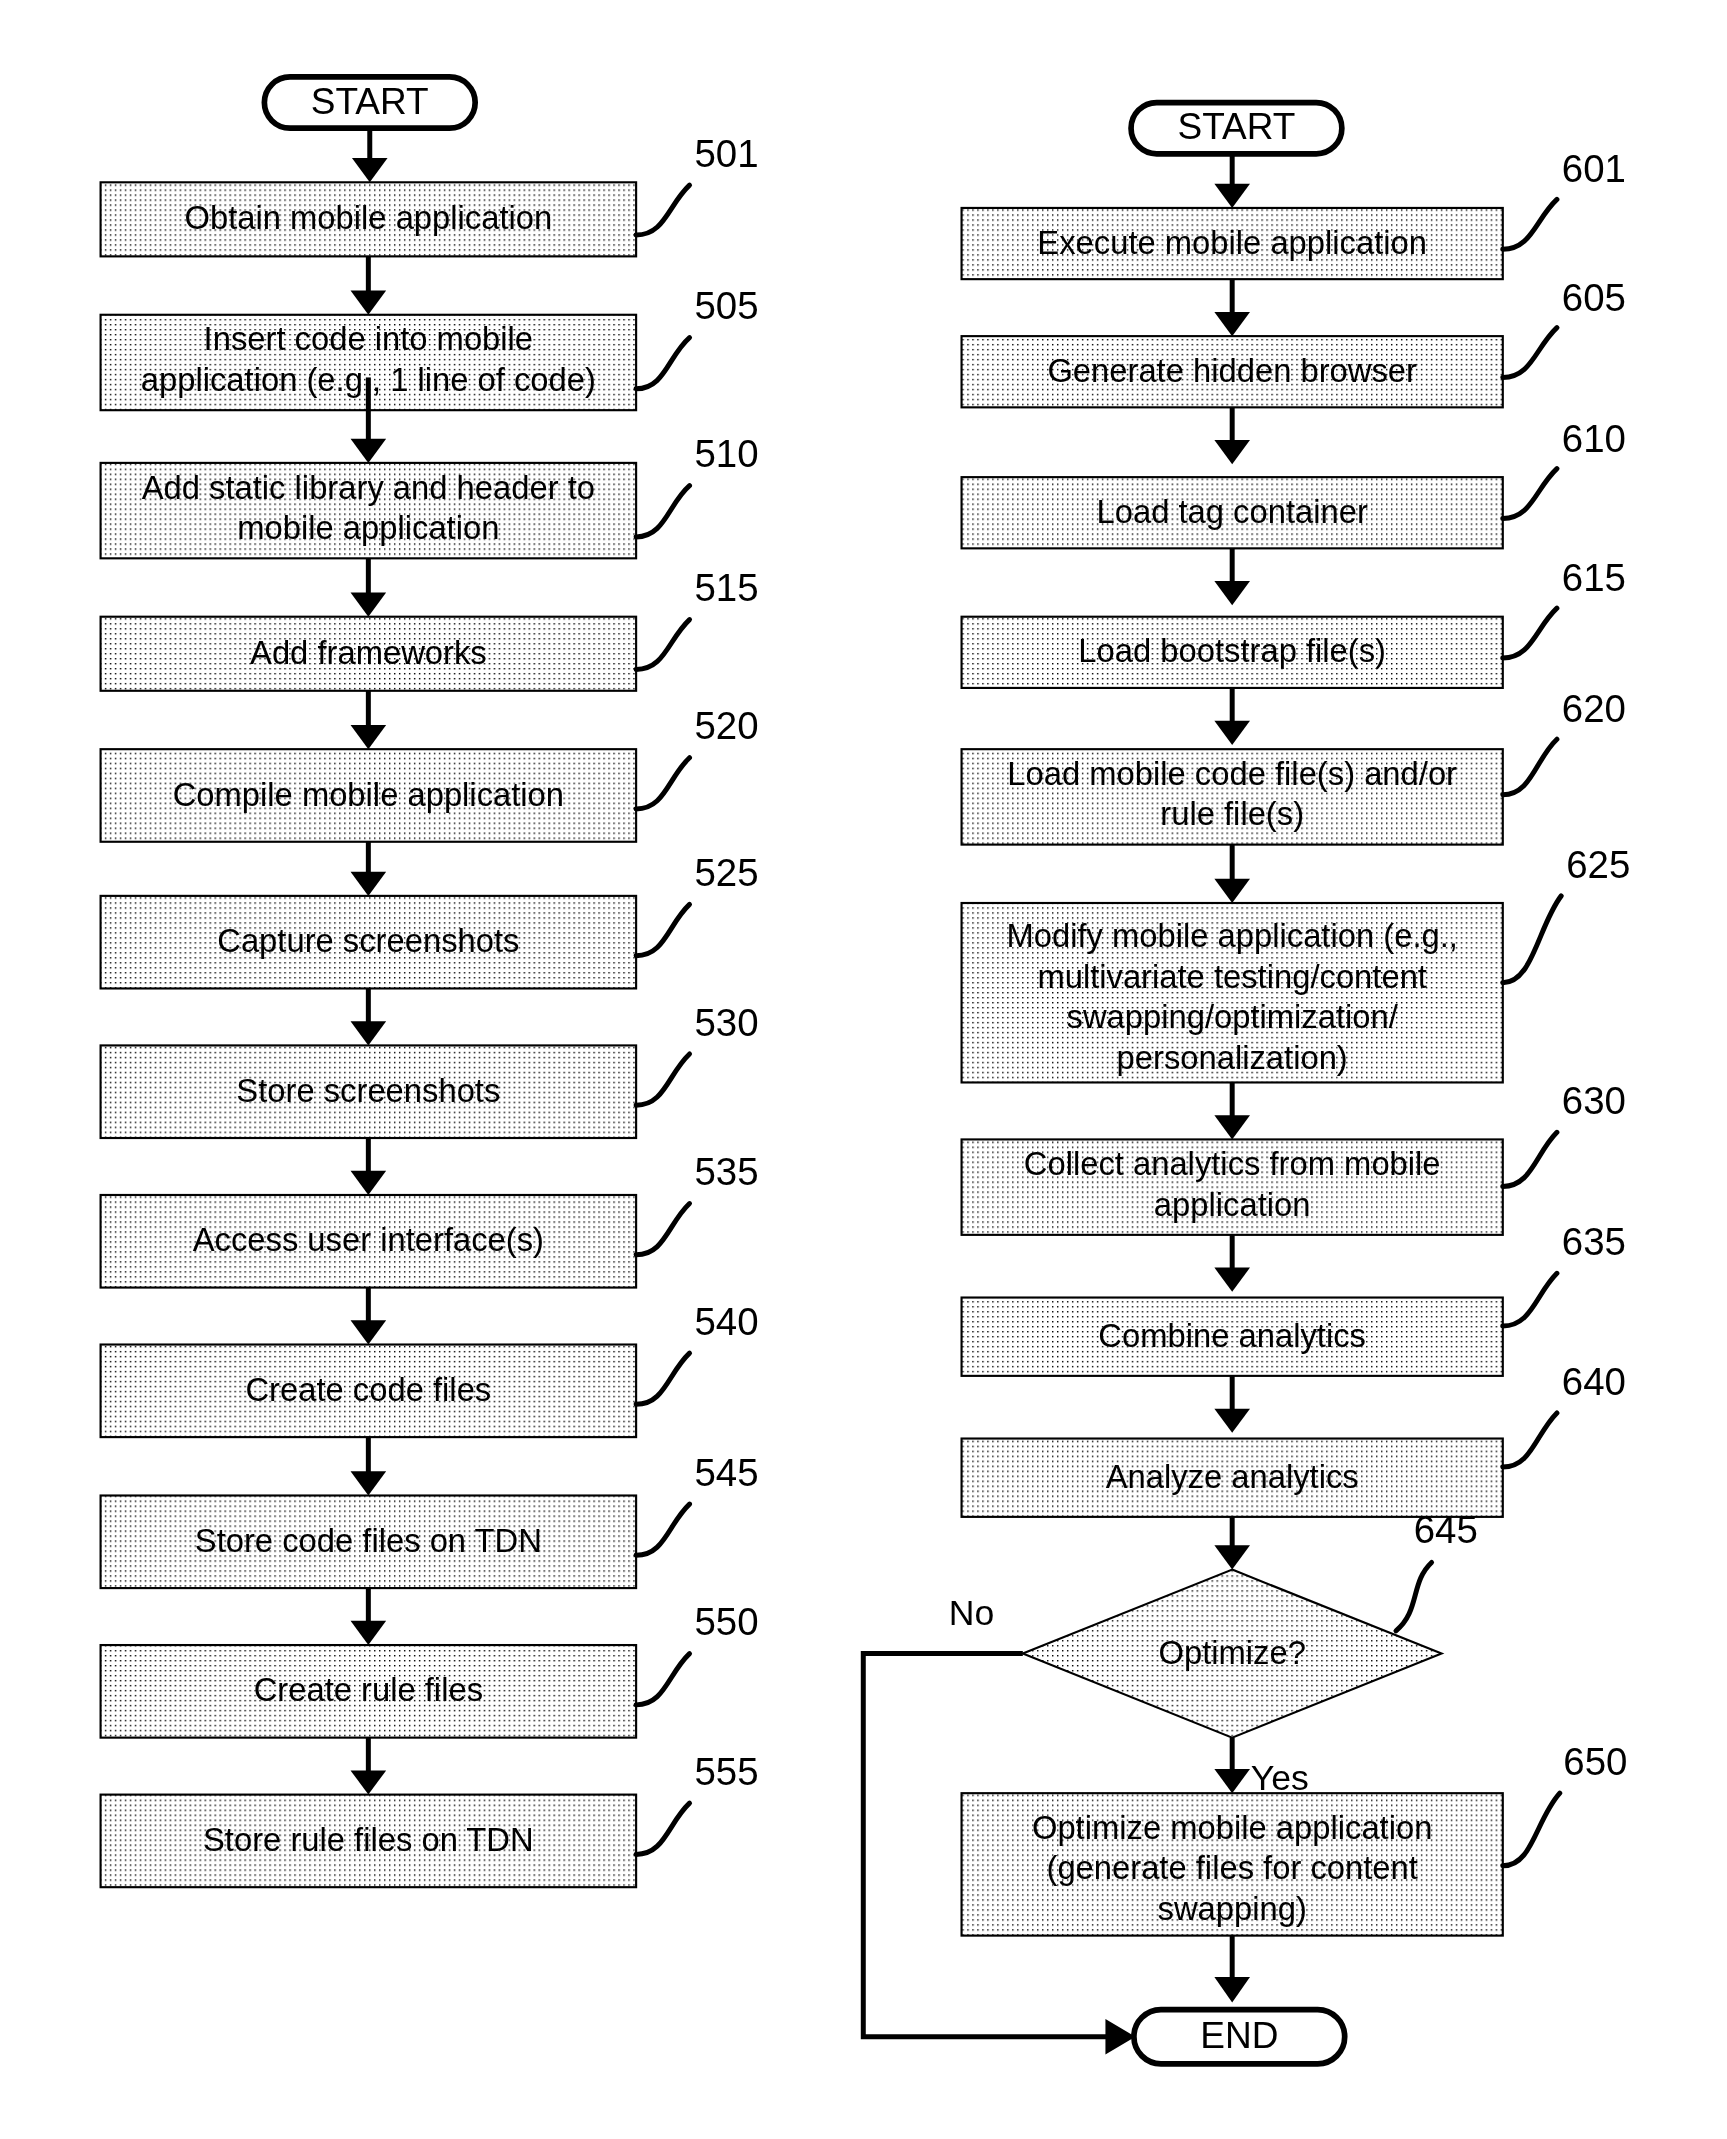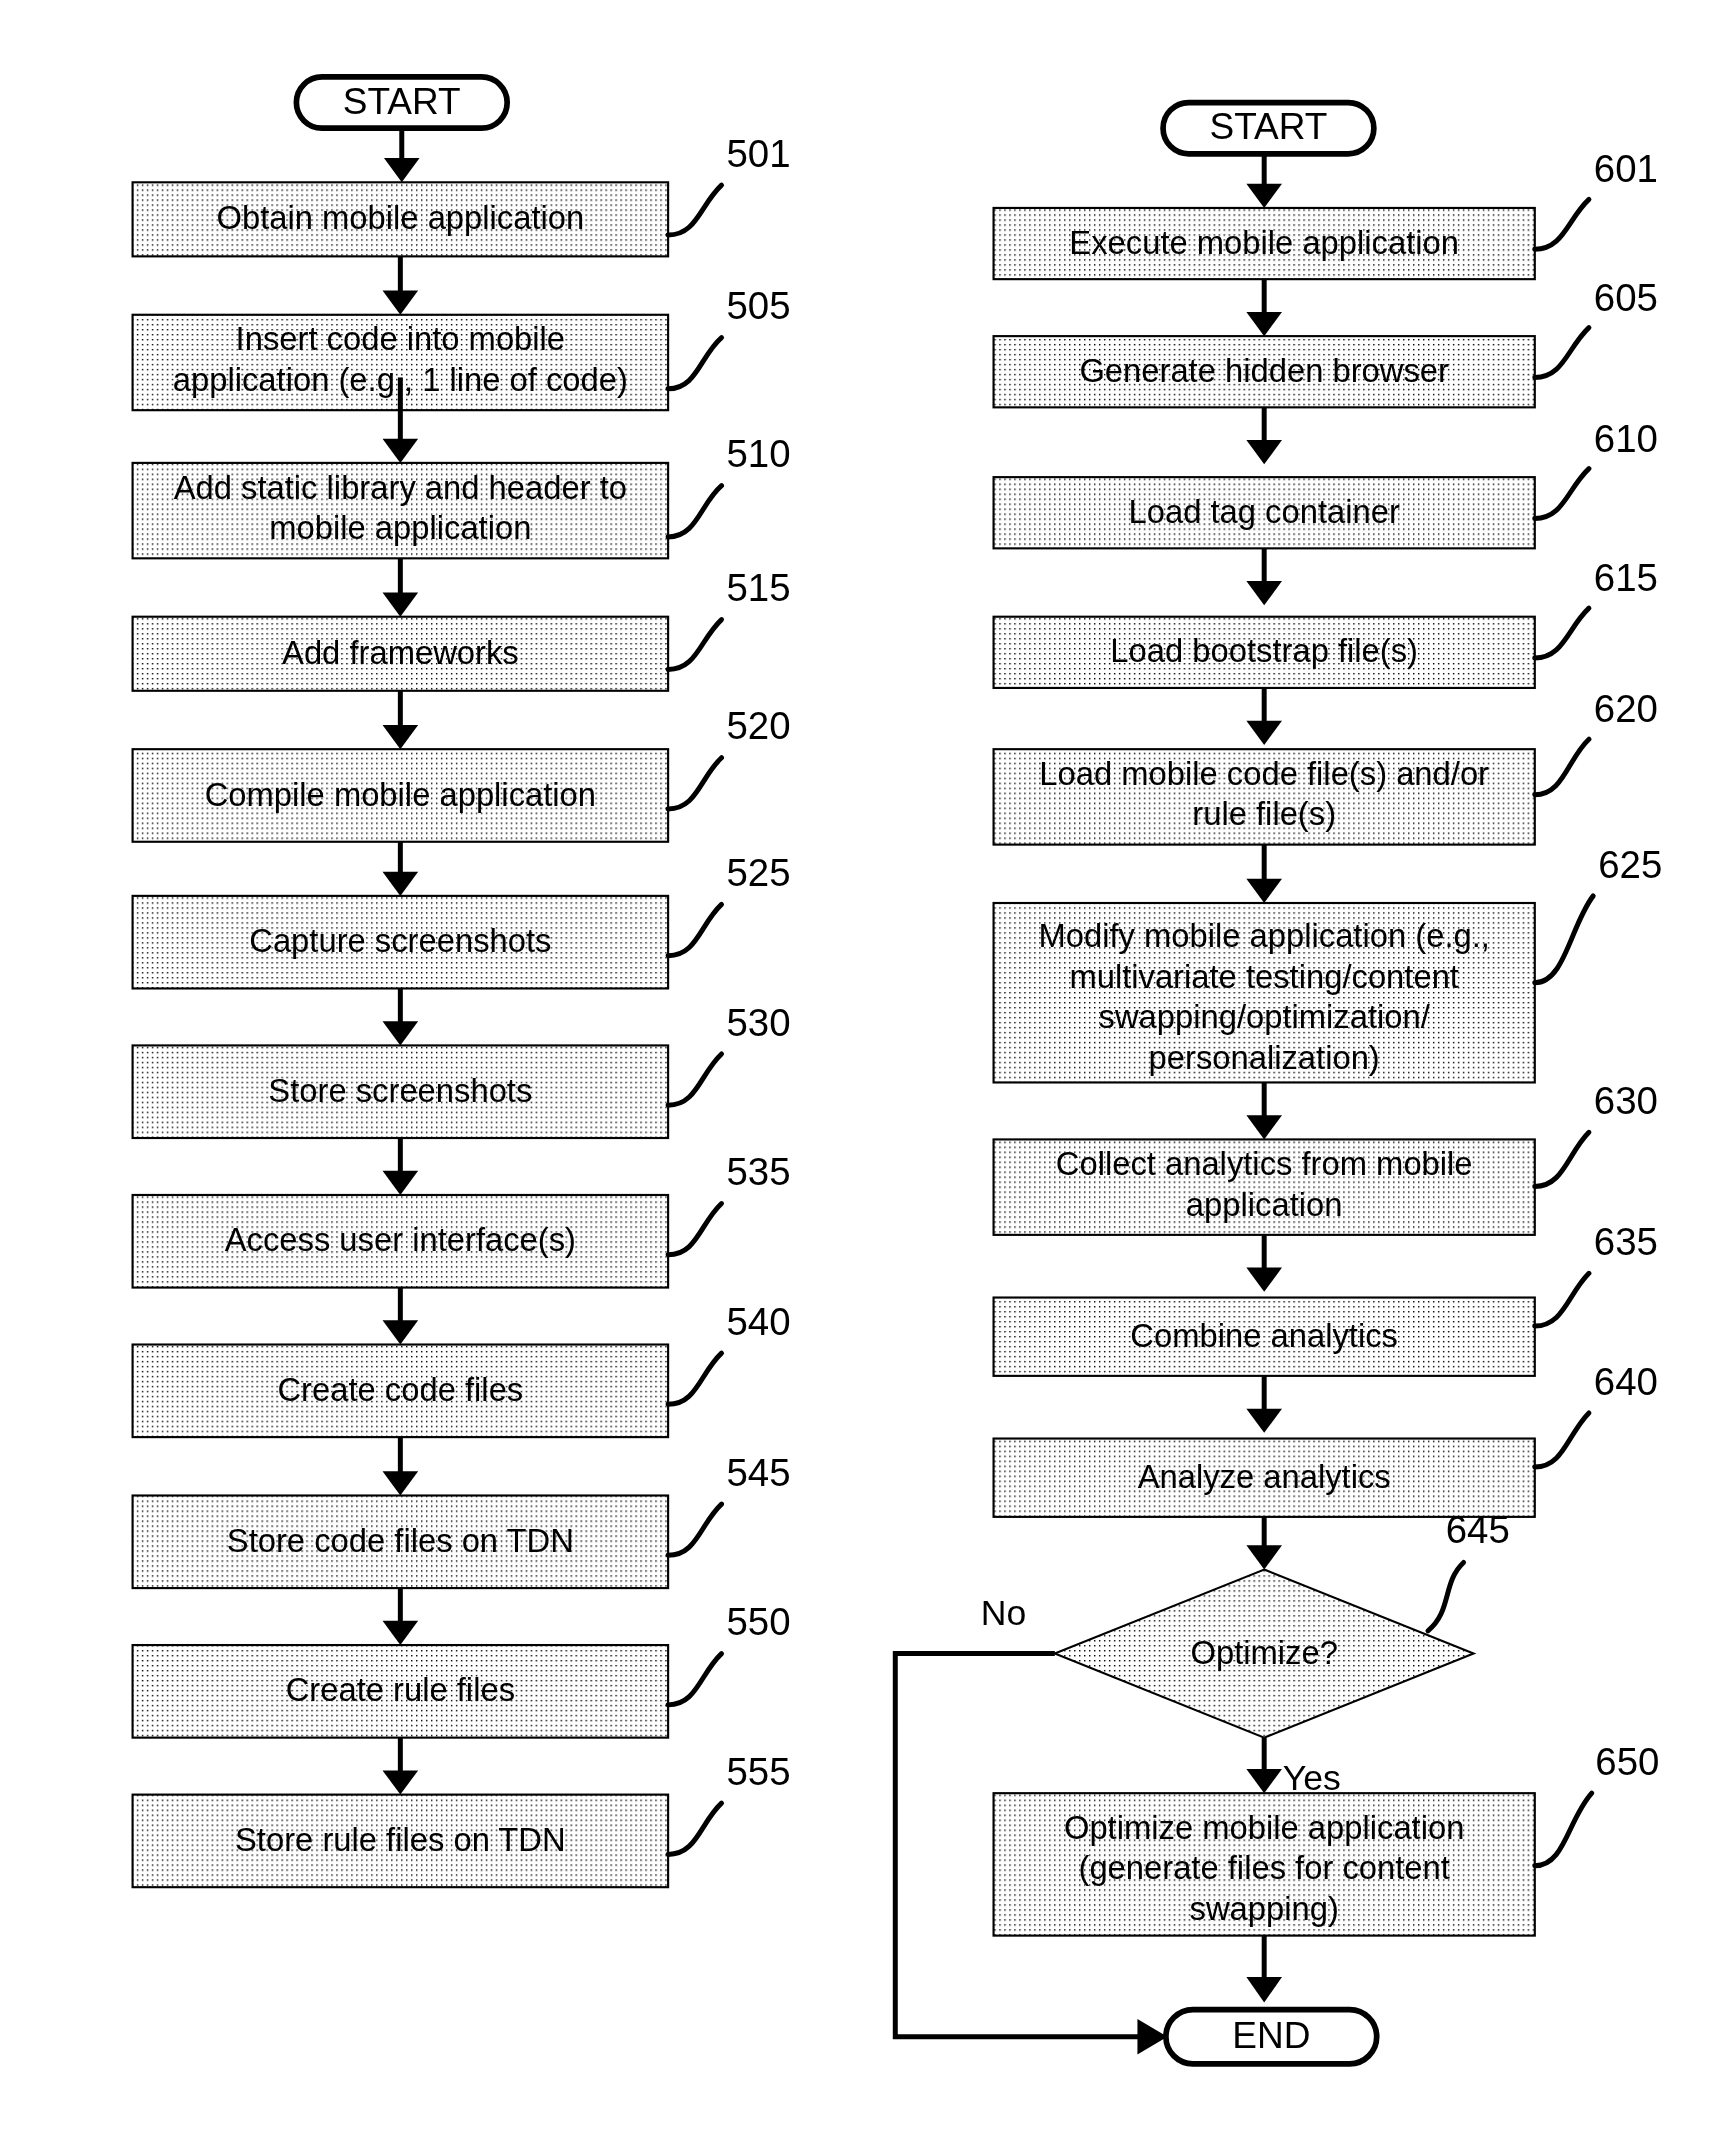--- a/index.html
+++ b/index.html
@@ -11,21 +11,20 @@
   body {
     width: 1728px;
     height: 2140px;
     font-family: "Liberation Sans", sans-serif;
     overflow: hidden;
   }
   #figure-root {
     position: relative;
     width: 1696px;
     height: 2140px;
-    padding-left: 32px;
   }
   svg.flow-canvas {
     display: block;
     width: 1728px;
     height: 2140px;
   }
   .node-box-shape {
     fill: url(#dotfill);
     stroke: #000000;
     stroke-width: 3;

